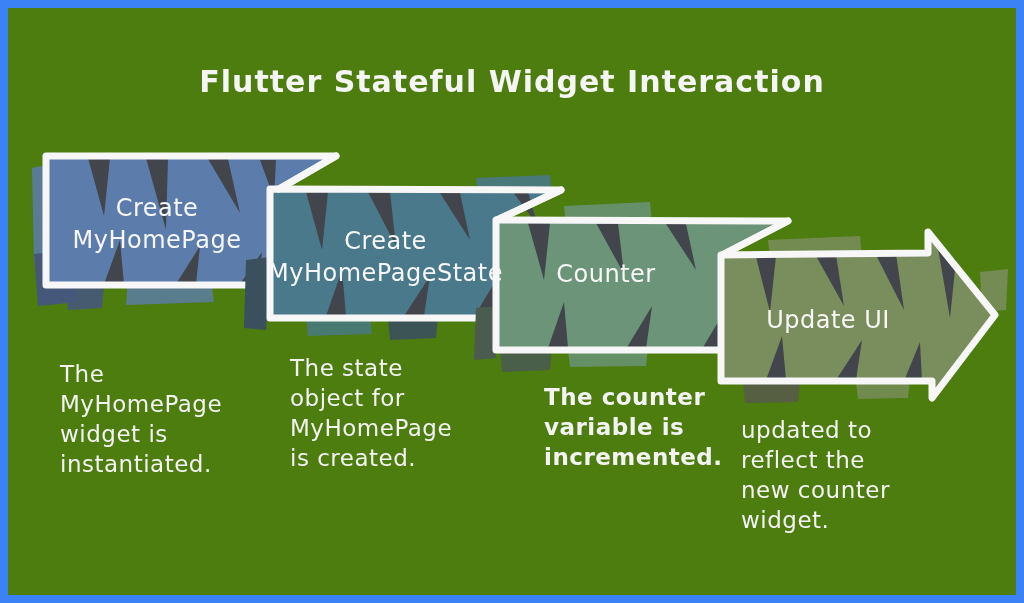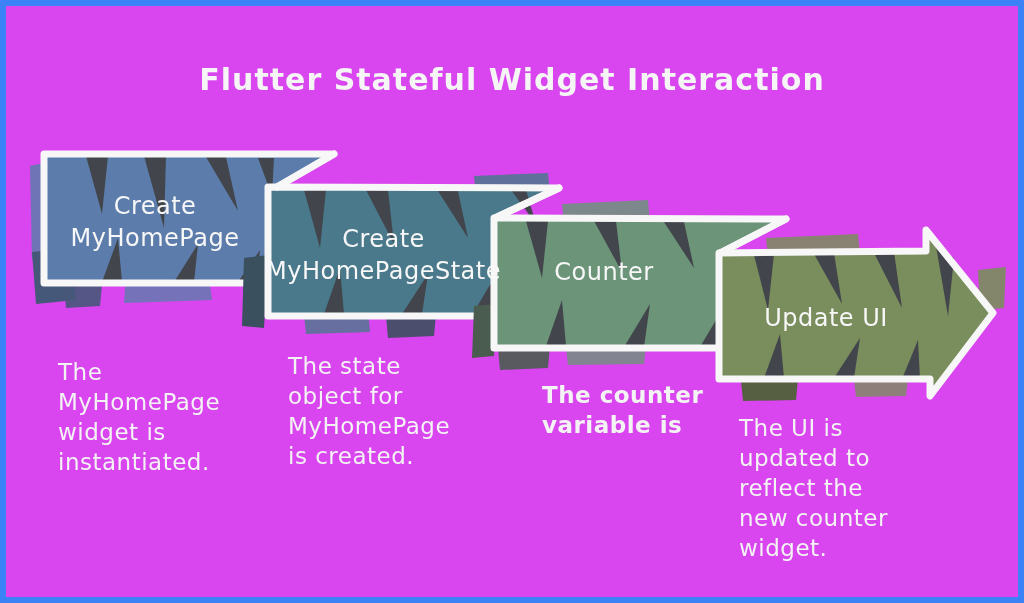--- a/index.html
+++ b/index.html
@@ -1,21 +1,21 @@
 <!DOCTYPE html>
 <html><head>
 <meta charset="utf-8">
 <style>
   html,body{margin:0;padding:0;background:#333;}
   .canvas{
     position:relative;
     width:1024px;height:603px;
     box-sizing:border-box;
-    background:#d946ef;
-    border:6px solid #3b82f6;
+    background:#4d7c0f;
+    border:8px solid #3b82f6;
     overflow:hidden;
     font-family:"DejaVu Sans", sans-serif;
   }
   .title{
     position:absolute;
     left:0;top:56px;width:100%;
     text-align:center;
     color:#f5f5f5;
     font-size:30px;
     font-weight:bold;
@@ -165,23 +165,23 @@
   <div class="step-desc" style="left:282px;top:345px;">
     <div>The state</div>
     <div>object for</div>
     <div>MyHomePage</div>
     <div>is created.</div>
   </div>
 
   <div class="step-desc" style="left:536px;top:374px;font-weight:bold;">
     <div>The counter</div>
     <div>variable is</div>
+    <div>incremented.</div>
   </div>
 
   <div class="step-desc" style="left:733px;top:407px;">
-    <div>The UI is</div>
     <div>updated to</div>
     <div>reflect the</div>
     <div>new counter</div>
     <div>widget.</div>
   </div>
 
 </div>
 
 </body></html>

